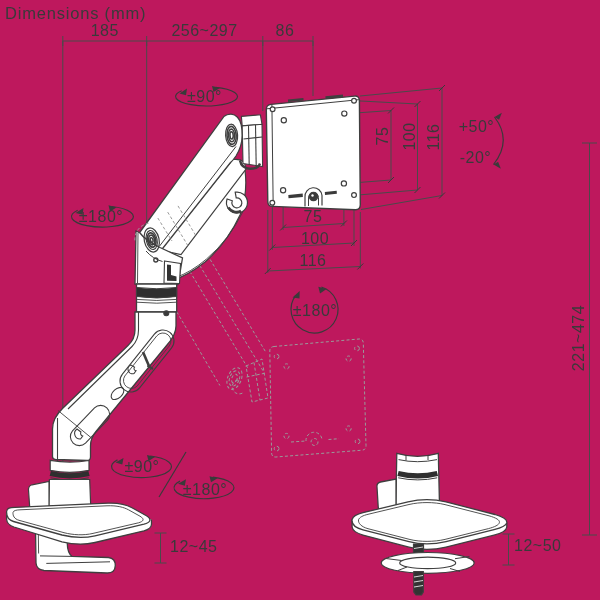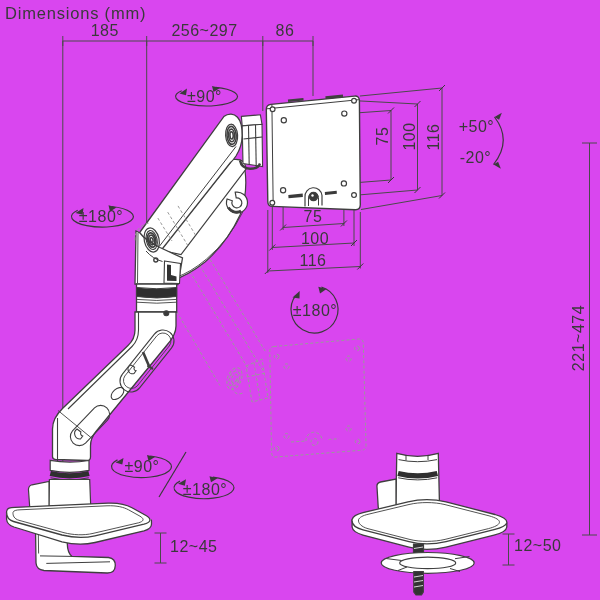--- a/index.html
+++ b/index.html
@@ -1,16 +1,16 @@
 <!DOCTYPE html>
 <html><head>
 <meta charset="utf-8">
 <style>
   html,body{margin:0;padding:0;background:#ffffff;-webkit-font-smoothing:antialiased;}
-  #stage{position:relative;width:600px;height:600px;overflow:hidden;background:#d946ef;}
+  #stage{position:relative;width:600px;height:600px;overflow:hidden;background:#be185d;}
   svg{position:absolute;left:0;top:0;}
   text{font-family:"Liberation Sans",sans-serif;fill:#3a3a3a;}
 </style>
 </head>
 <body>
 <div id="stage">
 <svg width="600" height="600" viewBox="0 0 600 600">
 
   <g stroke="#4a4a4a" stroke-width="1" fill="none">
 

